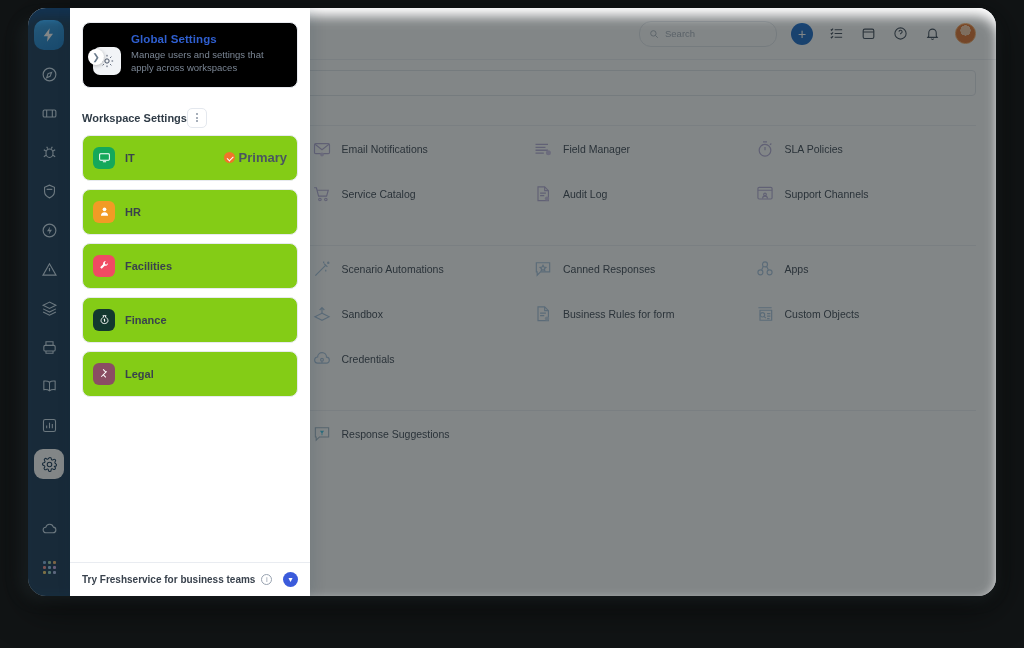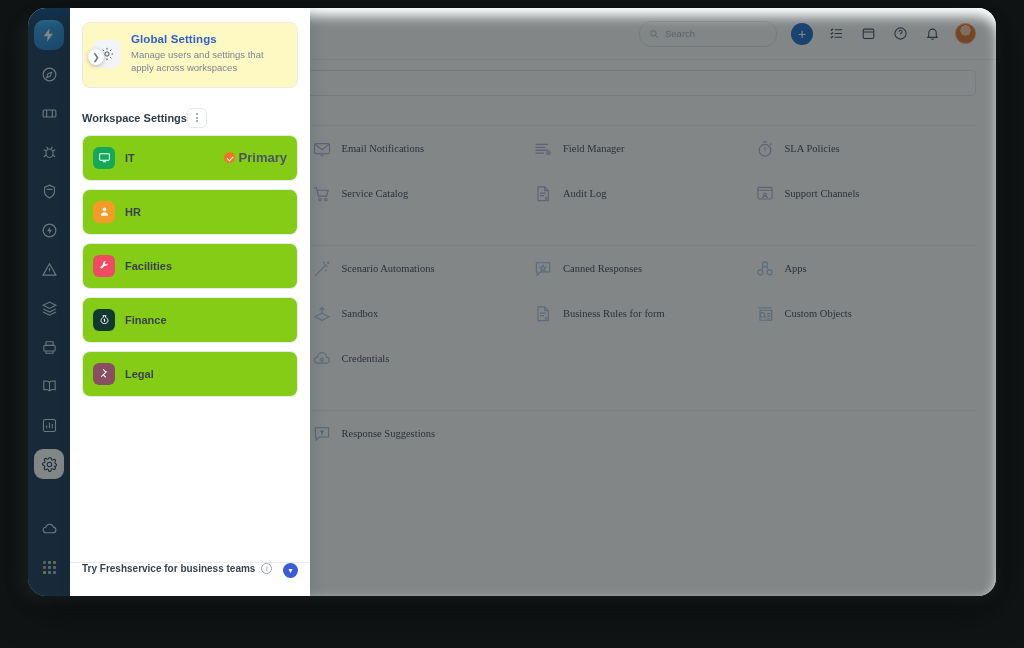--- a/index.html
+++ b/index.html
@@ -61,22 +61,22 @@
   
   #panel {
     position:absolute; left:42px; top:0; width:240px; height:100%;
     background:#ffffff; z-index:30;
     box-shadow: 2px 0 14px rgba(18,45,70,.13);
     display:flex; flex-direction:column;
   }
   #global-card {
     margin:14px 12px 0 12px; padding:10px 10px 12px 10px;
     border:1px solid #e8ebf0; border-radius:8px;
-    display:flex; gap:10px; align-items:center; cursor:pointer;
-    background:#fef9c3;
+    display:flex; gap:10px; align-items:flex-end; cursor:pointer;
+    background:#000000;
   }
   #global-card .gicon{
     width:28px;height:28px;border-radius:7px;background:#f2f4f7;
     display:flex;align-items:center;justify-content:center;color:#4a5568;flex:0 0 28px;
   }
   #global-card .gicon svg{width:16px;height:16px}
   .gs-title{ color:#2f5fd0; font-size:11.5px; font-weight:bold; letter-spacing:.1px;}
   .gs-sub{ color:#7b8694; font-size:9.5px; line-height:1.42; margin-top:3px;}
 
   #ws-head{
@@ -99,21 +99,21 @@
     display:flex;align-items:center;justify-content:center;color:#fff;
   }
   .ws-badge svg{width:13px;height:13px;}
   .ws-name{ font-size:11px; font-weight:bold; color:#39424d; flex:1 1 auto;}
   .primary-tag{ display:flex;align-items:center;gap:4px;font-size:13px;font-weight:bold;color:#4a5560;}
   .primary-tag .star{width:11px;height:11px;border-radius:50%;background:#f0742a;display:block;position:relative;}
   .primary-tag .star::after{content:"";position:absolute;left:3px;top:4px;width:5px;height:2.5px;border-left:1.4px solid #fff;border-bottom:1.4px solid #fff;transform:rotate(-45deg);}
 
   #panel-foot{
     margin-top:auto; border-top:1px solid #e9ecf1; height:34px;
-    display:flex; align-items:flex-start; padding:0 12px; gap:6px;
+    display:flex; align-items:center; padding:0 12px; gap:6px;
   }
   #panel-foot .ft{ font-size:10px;font-weight:bold;color:#39424d;}
   #panel-foot .info{width:11px;height:11px;border:1px solid #98a2b0;border-radius:50%;color:#98a2b0;font-size:8px;display:flex;align-items:center;justify-content:center;}
   #panel-foot .chev{margin-left:auto;width:15px;height:15px;border-radius:50%;background:#3b5bdb;color:#fff;font-size:8px;display:flex;align-items:center;justify-content:center;}
 
   
   #topbar{
     position:absolute; left:42px; right:0; top:0; height:52px; background:#fff;
     display:flex; align-items:center; justify-content:flex-end; gap:14px; padding-right:20px;
     border-bottom:1px solid #eef0f3;
@@ -122,21 +122,21 @@
     width:138px;height:23px;border:1px solid #e3e7ec;border-radius:12px;
     display:flex;align-items:center;gap:6px;padding:12px 9px;color:#a7b0bb;font-size:9.5px;cursor:text;
   }
   #top-search svg{width:10px;height:10px;}
   #plus-btn{width:22px;height:22px;border-radius:50%;background:#1667c7;color:#fff;display:flex;align-items:center;justify-content:center;font-size:14px;line-height:1;cursor:pointer;}
   .top-ico{width:18px;height:18px;color:#3b4755;display:flex;align-items:center;justify-content:center;cursor:pointer;}
   .top-ico svg{width:15px;height:15px;}
   #avatar{width:21px;height:21px;border-radius:50%;background:radial-gradient(circle at 50% 34%,#f7c9a4 0 32%,#e0702b 33% 100%);border:1.5px solid #f2a25c;cursor:pointer;}
 
   
-  #main{ position:absolute; left:42px; right:0; top:52px; bottom:0; background:#fff; overflow:hidden;font-family:Liberation Serif, serif;}
+  #main{ position:absolute; left:42px; right:0; top:52px; bottom:0; background:#fff; overflow:hidden;}
   #ws-search{
     margin:10px 20px 0 20px; height:26px; border:1px solid #e3e7ec; border-radius:4px;
     display:flex; align-items:center; gap:9px; padding:0 11px; color:#aab2bd; font-size:10px; cursor:text;
   }
   #ws-search svg{width:12px;height:12px;}
 
   .section{ margin:0 20px; }
   .sec-desc{ font-size:8.5px; color:#a9b1bb; margin-top:13px; }
   .sec-rule{ border-top:1px solid #eef0f3; margin-top:6px; }
   .grid4{ display:grid; grid-template-columns:repeat(4,1fr); }

